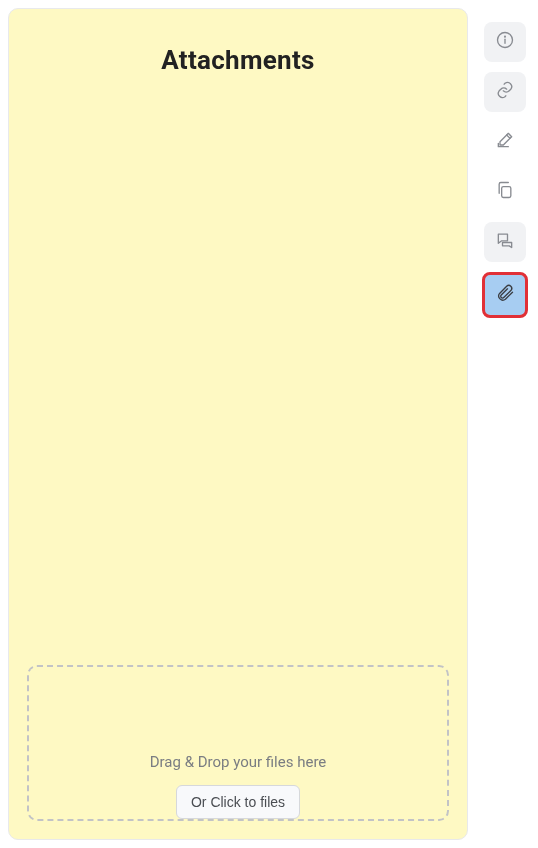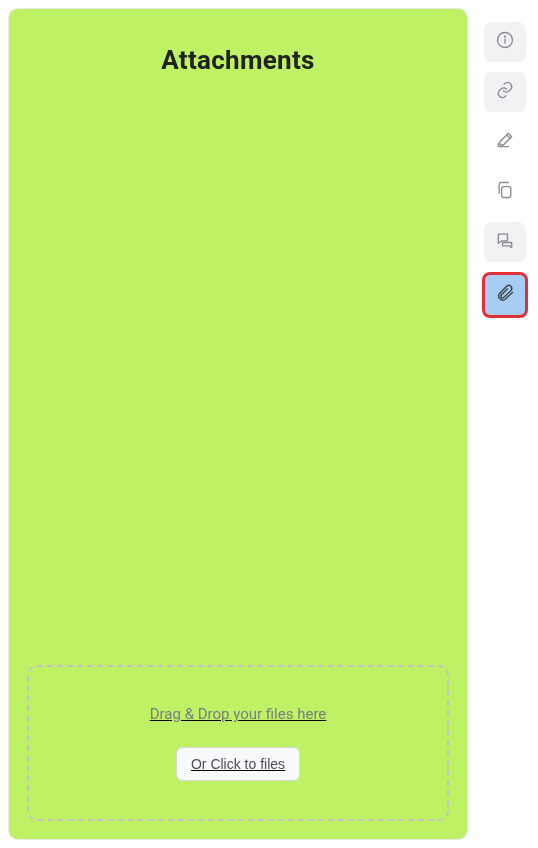--- a/index.html
+++ b/index.html
@@ -7,21 +7,21 @@
       font-family: -apple-system, BlinkMacSystemFont, "Segoe UI", Roboto, Arial, sans-serif;
       background: #fff;
       width: 538px;
       height: 848px;
       display: flex;
       padding: 8px;
       gap: 12px;
     }
     .main-panel {
       flex: 1;
-      background: #bef264;
+      background: #fef9c3;
       border: 1px solid #e8e9eb;
       border-radius: 10px;
       display: flex;
       flex-direction: column;
       padding: 18px;
     }
     .title {
       font-size: 26px;
       font-weight: 700;
       color: #222;
@@ -33,23 +33,22 @@
     .spacer {
       flex: 1;
     }
     .dropzone {
       border: 2px dashed #c2c3c6;
       border-radius: 10px;
       height: 156px;
       display: flex;
       flex-direction: column;
       align-items: center;
-      justify-content: center;
-      gap: 24px;
-      text-decoration: underline;
+      justify-content: flex-end;
+      gap: 14px;
     }
     .dropzone-text {
       color: #7a7d82;
       font-size: 15px;
     }
     .upload-btn {
       background: #f8f9fb;
       border: 1px solid #d6d8db;
       border-radius: 6px;
       padding: 8px 14px;

